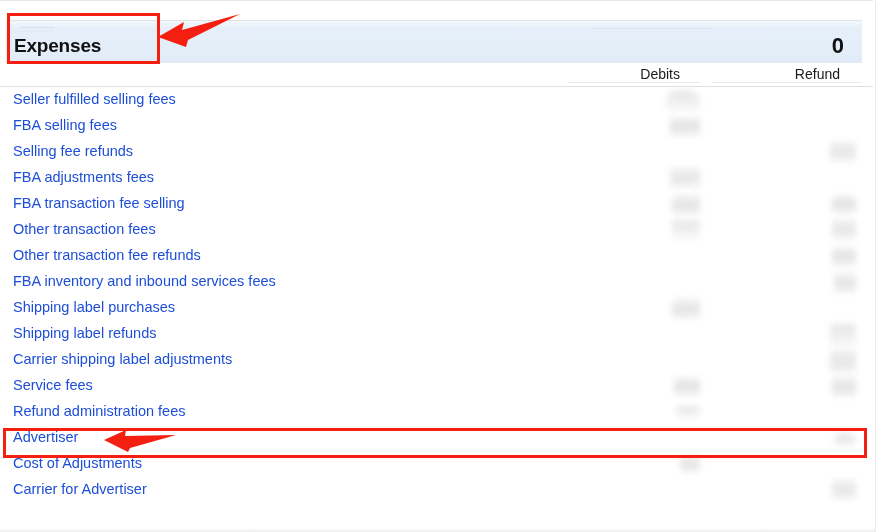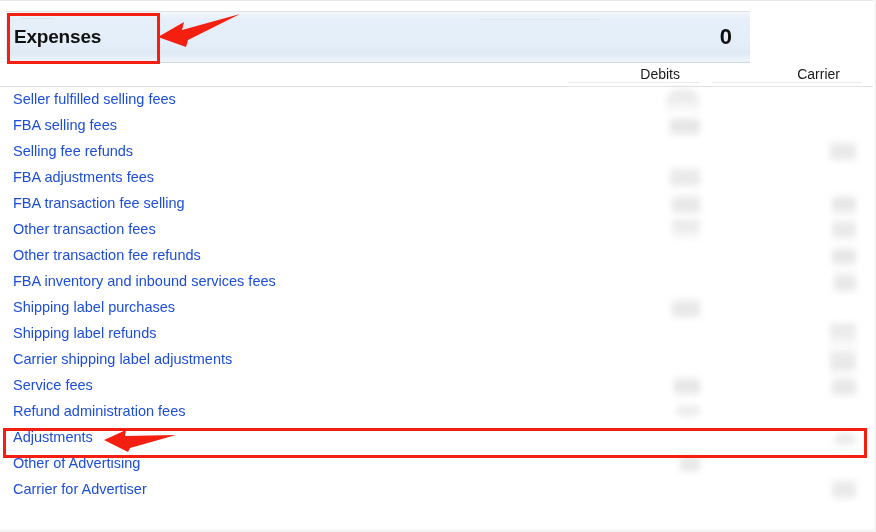--- a/index.html
+++ b/index.html
@@ -30,22 +30,22 @@
     width: 876px; height: 9px;
     background: #ffffff;
     border-top: 1px solid #e8e8e8;
     box-sizing: border-box;
   }
 
   
   .section-header {
     position: absolute;
     left: 6px;
-    top: 11px;
-    width: 744px;
+    top: 20px;
+    width: 856px;
     height: 52px;
     background: linear-gradient(to bottom, #f4f8fc 0%, #e6eff9 14%, #e3eef9 62%, #dfeaf6 82%, #eef4fa 100%);
     border-top: 1px solid #e2e2e2;
     border-bottom: 1px solid #cfd8e2;
     box-sizing: border-box;
   }
   .section-header .title {
     position: absolute;
     left: 8px;
     top: 14px;
@@ -213,21 +213,21 @@
     <div class="hdr-rule"></div>
     <div class="hdr-rule2"></div>
     <div class="title">Expenses</div>
     <div class="total">0</div>
   </div>
 
   <div class="col-header">
     <div class="col-sep" style="left:568px; width:132px;"></div>
     <div class="col-sep" style="left:712px; width:150px;"></div>
     <div class="col-label col-debits">Debits</div>
-    <div class="col-label col-credits">Carrier</div>
+    <div class="col-label col-credits">Refund</div>
   </div>
 
   <div class="rows">
 
     <div class="row">
       <div class="label">Seller fulfilled selling fees</div>
       <div class="cell debit v1" style="width:34px; height:22px; border-radius:12px 12px 2px 2px;"></div>
     </div>
 
     <div class="row">
@@ -287,26 +287,26 @@
       <div class="cell debit v2" style="width:26px;"></div>
       <div class="cell credit v4" style="width:24px;"></div>
     </div>
 
     <div class="row">
       <div class="label">Refund administration fees</div>
       <div class="cell debit v1" style="width:24px; height:14px; top:6px; border-radius:2px 2px 10px 10px;"></div>
     </div>
 
     <div class="row">
-      <div class="label">Adjustments</div>
+      <div class="label">Advertiser</div>
       <div class="cell credit v3" style="width:22px; height:14px; top:6px; border-radius:10px 10px 4px 4px;"></div>
     </div>
 
     <div class="row">
-      <div class="label">Other of Advertising</div>
+      <div class="label">Cost of Adjustments</div>
       <div class="cell debit v4" style="width:20px; height:18px;"></div>
     </div>
 
     <div class="row">
       <div class="label">Carrier for Advertiser</div>
       <div class="cell credit v3" style="width:24px;"></div>
     </div>
 
 
   </div>

